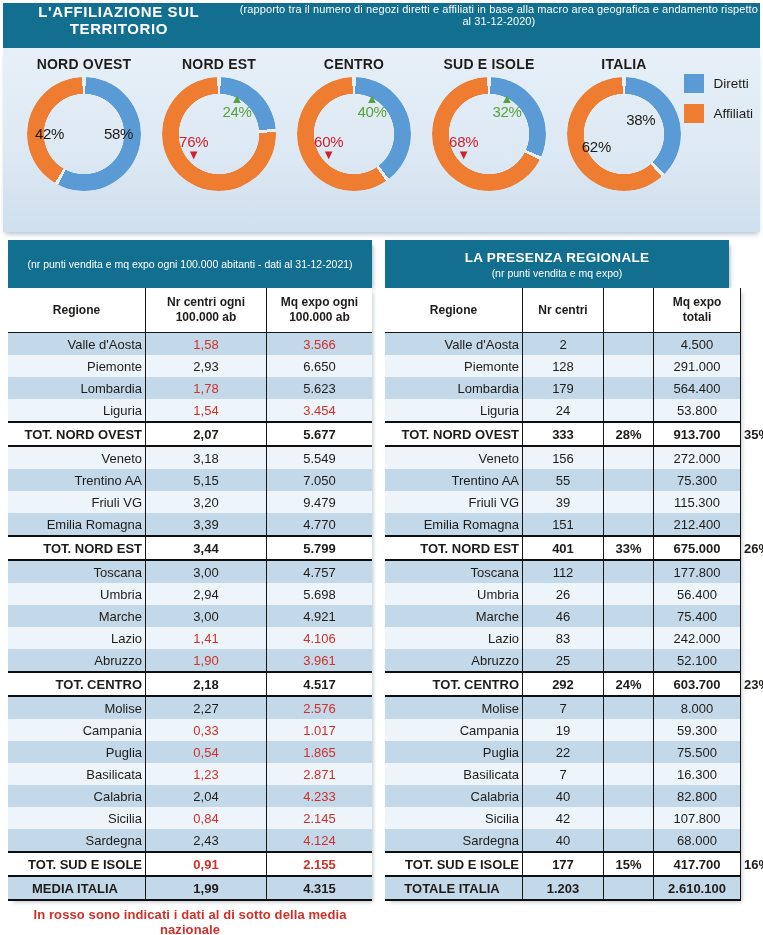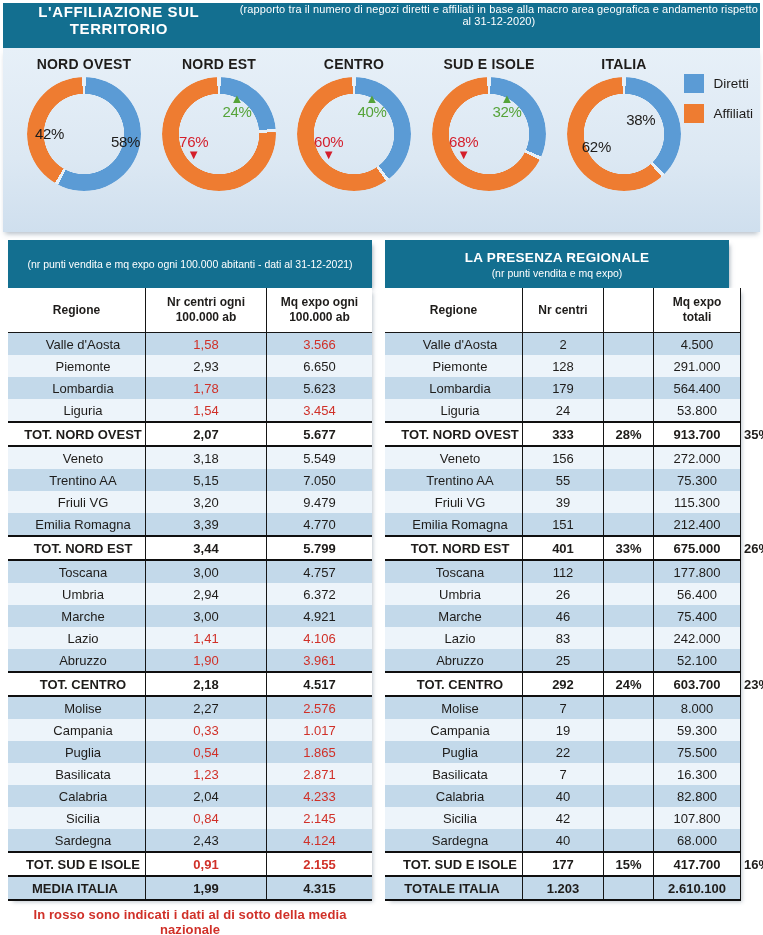--- a/index.html
+++ b/index.html
@@ -32,21 +32,21 @@
     width:114px;height:114px;border-radius:50%;
     -webkit-mask:radial-gradient(circle closest-side,transparent 70%,#000 71%);
     mask:radial-gradient(circle closest-side,transparent 70%,#000 71%);
   }
   .lbl{position:absolute;display:flex;flex-direction:column;align-items:center;line-height:1.05;}
   .lbl-text{font-size:15px;letter-spacing:-.3px;}
   .arrow{font-size:13px;line-height:.8;}
   .arrow.up{color:#55a339;}
   .arrow.down{color:#d41f2c;}
   .pos-mid-left{left:8px;top:50%;transform:translateY(-50%);}
-  .pos-mid-right{right:1px;top:50%;transform:translateY(-50%);margin-top:8px;}
+  .pos-mid-right{right:8px;top:50%;transform:translateY(-50%);}
   .pos-upper-right{left:53%;top:15%;}
   .pos-lower-left{left:15%;top:50%;}
   .pos-upper-right-plain{left:52%;top:31%;}
   .pos-lower-left-plain{left:13%;top:54%;}
 
   .legend{position:absolute;top:26px;right:7px;}
   .legend-item{display:flex;align-items:center;gap:9px;margin-bottom:11px;}
   .swatch{width:20px;height:19px;display:inline-block;}
   .legend-label{font-size:13.5px;}
 
@@ -63,21 +63,21 @@
   .card-title{font-size:13.5px;font-weight:bold;letter-spacing:.3px;}
   .card-subtitle{font-size:10.5px;}
   table.tbl{border-collapse:collapse;table-layout:fixed;width:100%;
     box-shadow:3px 3px 4px -2px rgba(90,110,130,.4);}
   .tbl th, .tbl td{padding:0 3px;}
   .tbl th{height:44px;font-size:12px;font-weight:bold;text-align:center;
     white-space:pre-line;line-height:1.25;background:#fff;}
   .tbl th + th, .tbl td + td{border-left:1.5px solid #161616;}
   .tbl thead tr{border-bottom:1.3px solid #161616;}
   .tbl td{height:22px;font-size:13px;text-align:center;}
-  .tbl td.name-cell{text-align:center;padding-left:16px;font-size:13px;}
+  .tbl td.name-cell{text-align:right;padding-left:16px;font-size:13px;}
   .tbl-left th:nth-child(1){width:131px;}
   .tbl-left th:nth-child(2){width:114px;}
   .tbl-right th:nth-child(1){width:131px;}
   .tbl-right th:nth-child(2){width:74px;}
   .tbl-right th:nth-child(3){width:43px;}
   .tbl-right th:nth-child(4){width:80px;}
   .alt-blue td{background:#c3d9ea;}
   .alt-light td{background:#edf4fa;}
   .row-total td{background:#ffffff;font-weight:bold;
     border-top:2.5px solid #0f0f0f;border-bottom:2.5px solid #0f0f0f;}
@@ -245,21 +245,21 @@
               <td class="val-cell">5.799</td>
             </tr>
             <tr class="row-region alt-blue">
               <td class="name-cell">Toscana</td>
               <td class="val-cell">3,00</td>
               <td class="val-cell">4.757</td>
             </tr>
             <tr class="row-region alt-light">
               <td class="name-cell">Umbria</td>
               <td class="val-cell">2,94</td>
-              <td class="val-cell">6.372</td>
+              <td class="val-cell">5.698</td>
             </tr>
             <tr class="row-region alt-blue">
               <td class="name-cell">Marche</td>
               <td class="val-cell">3,00</td>
               <td class="val-cell">4.921</td>
             </tr>
             <tr class="row-region alt-light">
               <td class="name-cell">Lazio</td>
               <td class="val-cell red">1,41</td>
               <td class="val-cell red">4.106</td>

